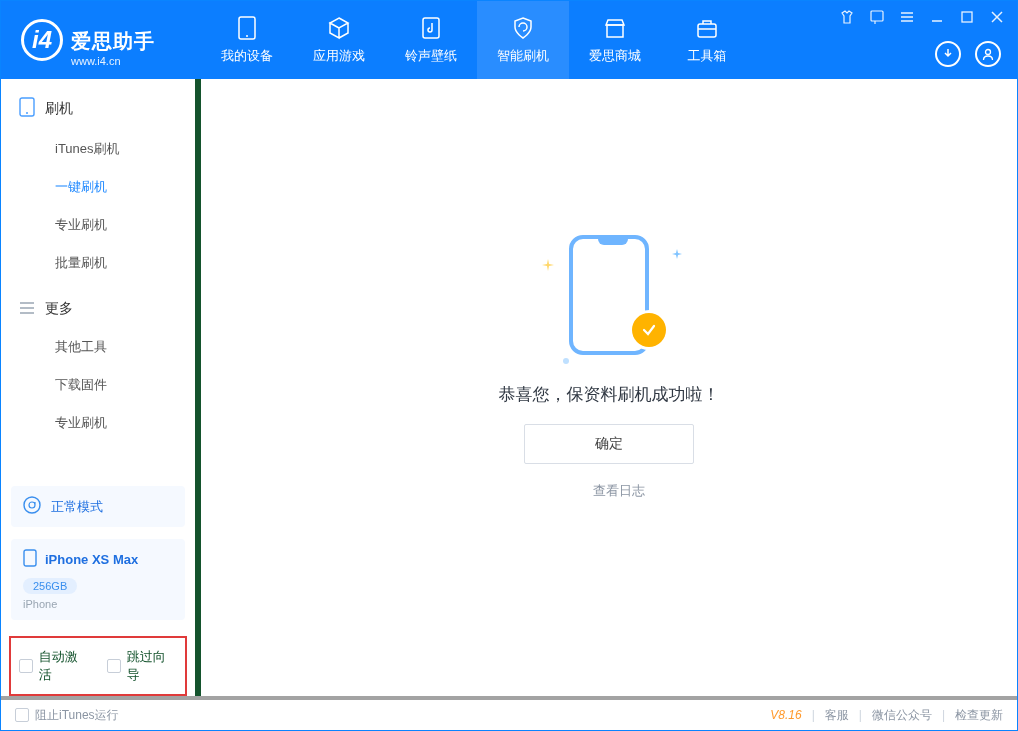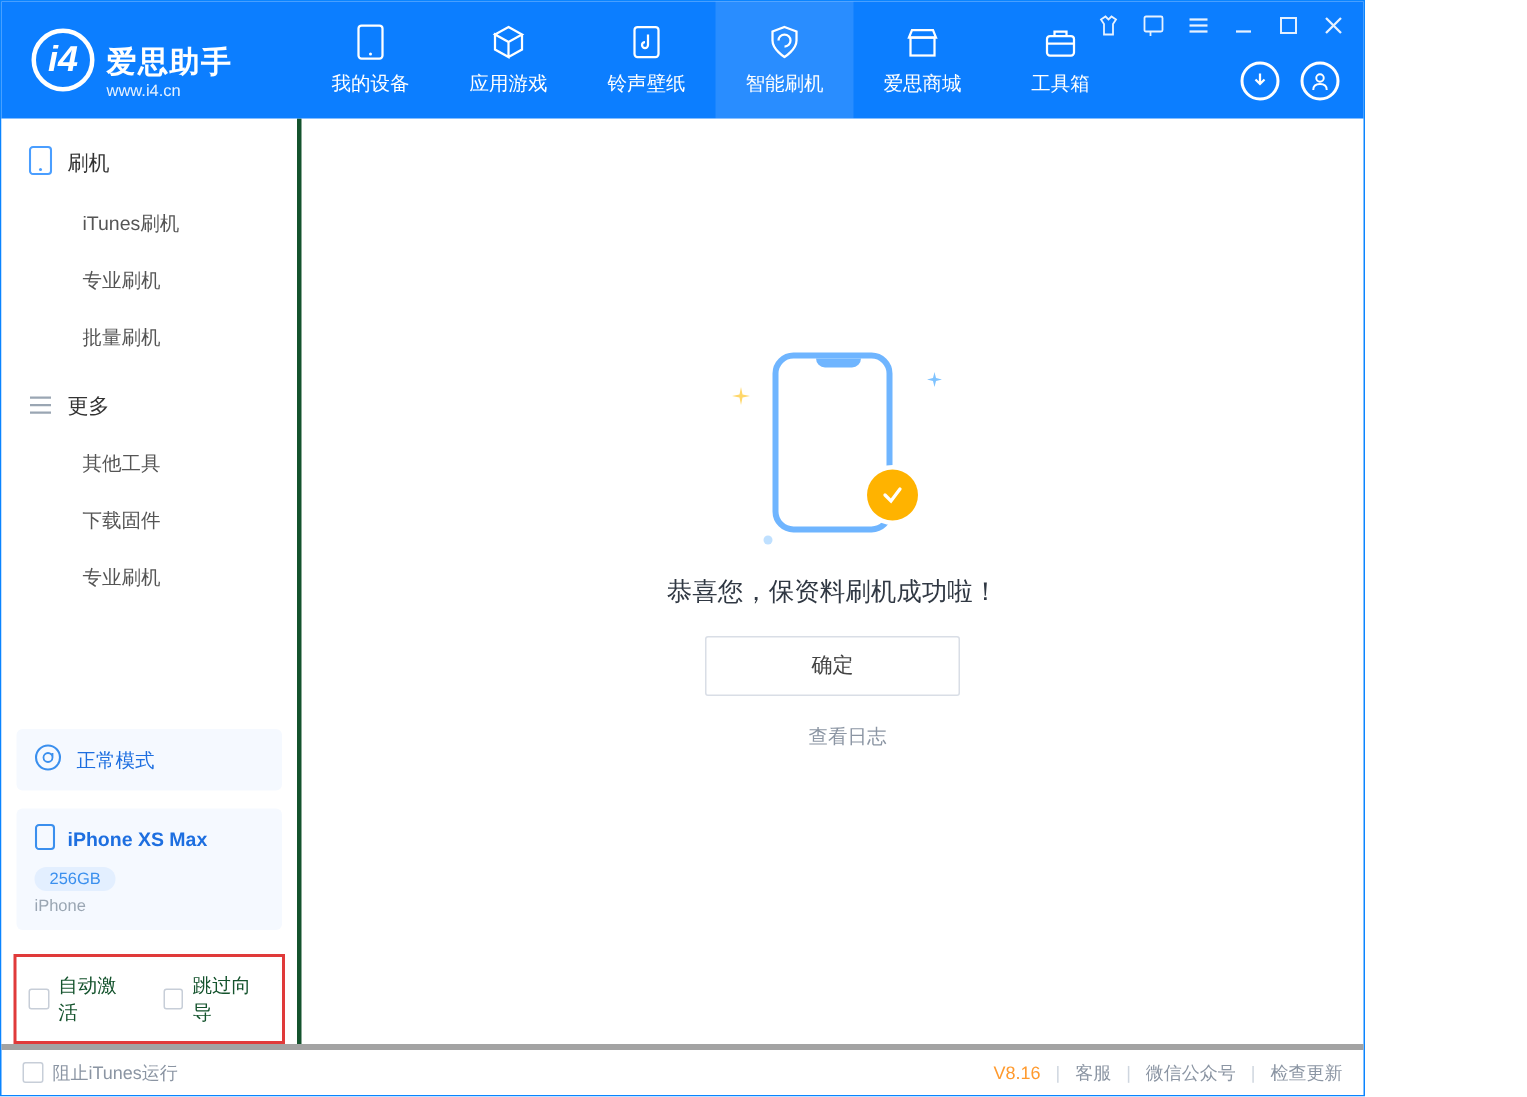--- a/index.html
+++ b/index.html
@@ -1,18 +1,18 @@
 <!DOCTYPE html>
 <html><head>
 <meta charset="utf-8">
 <style>
   * { box-sizing: border-box; margin: 0; padding: 0; }
   body { font-family: "Microsoft YaHei", Arial, sans-serif; background: #fff; }
   .window {
-    width: 910px; height: 731px; border: 1px solid #0a84ff; background: #fff;
+    width: 1018px; height: 731px; border: 1px solid #0a84ff; background: #fff;
     display: flex; flex-direction: column; position: relative;
   }
   
   .header {
     height: 78px; background: linear-gradient(#0c7eff,#0c7eff);
     display: flex; align-items: center; color: #fff; position: relative;
   }
   .logo-area { display: flex; align-items: center; padding: 0 20px; width: 200px; }
   .logo-circle {
     width: 42px; height: 42px; border-radius: 50%; border: 3px solid #fff;
@@ -36,21 +36,21 @@
   .header-bottom-right {
     position: absolute; right: 16px; bottom: 12px; display:flex; gap:14px; align-items:center;
   }
   .circ-btn {
     width: 26px; height: 26px; border-radius: 50%; border: 2px solid #fff; display:flex;
     align-items:center; justify-content:center; cursor:pointer; color:#fff;
   }
   
   .body { flex:1; display:flex; min-height:0; }
   .sidebar {
-    width: 200px; border-right: 3px solid #14532d; display:flex; flex-direction:column;
+    width: 200px; border-right: 6px solid #14532d; display:flex; flex-direction:column;
     background:#fff;
   }
   .side-section-head {
     display:flex; align-items:center; gap:10px; padding: 18px 18px 10px 18px;
     color:#333; font-size:14px;
   }
   .side-items { padding-left: 54px; }
   .side-item {
     font-size: 13px; color:#555; padding: 10px 0; cursor:pointer;
   }
@@ -102,21 +102,21 @@
   }
   .log-link { color:#8b95a3; font-size:13px; cursor:pointer;margin-left:20px; }
   
   .footer {
     height:34px; border-top:4px solid #a3a3a3; display:flex; align-items:center;
     padding: 0 14px; font-size:12px; color:#8b95a3;
   }
   .footer .left { display:flex; align-items:center; gap:6px; }
   .footer .right { margin-left:auto; display:flex; align-items:center; gap:10px;}
   .footer .sep { color:#cfd6df; }
-  .version { color:#ff9a2e; }
+  .version { color:#ff9a2e;font-style:italic; }
   .foot-link { cursor:pointer; color:#8b95a3; }
 </style>
 </head>
 <body>
 
 <div class="window">
 
   <div class="header">
     <div class="logo-area">
       <div class="logo-circle">i4</div>
@@ -240,20 +240,21 @@
         <span>
           <svg width="16" height="20" viewBox="0 0 16 20">
               <rect x="1" y="1" width="14" height="18" rx="2" fill="none" stroke="#4a9eff" stroke-width="1.4"></rect>
               <circle cx="8" cy="16" r="1" fill="#4a9eff"></circle>
             </svg>
         </span>
         <span>刷机</span>
       </div>
       <div class="side-items">
         <div class="side-item">iTunes刷机</div>
+        <div class="side-item active">一键刷机</div>
         <div class="side-item">专业刷机</div>
         <div class="side-item">批量刷机</div>
       </div>
 
       <div class="side-section-head">
         <span>
           <svg width="16" height="14" viewBox="0 0 16 14">
               <line x1="1" y1="2" x2="15" y2="2" stroke="#9aa6b3" stroke-width="1.5"></line>
               <line x1="1" y1="7" x2="15" y2="7" stroke="#9aa6b3" stroke-width="1.5"></line>
               <line x1="1" y1="12" x2="15" y2="12" stroke="#9aa6b3" stroke-width="1.5"></line>

